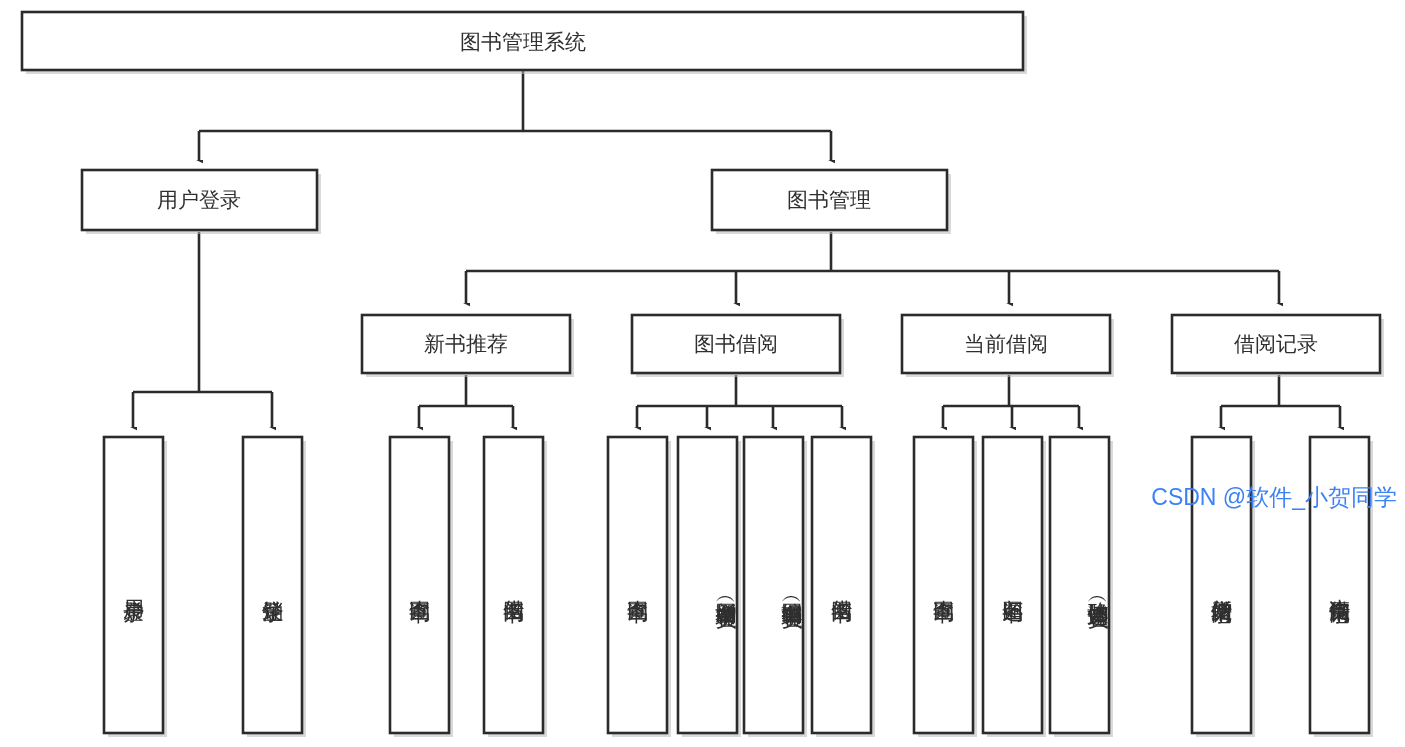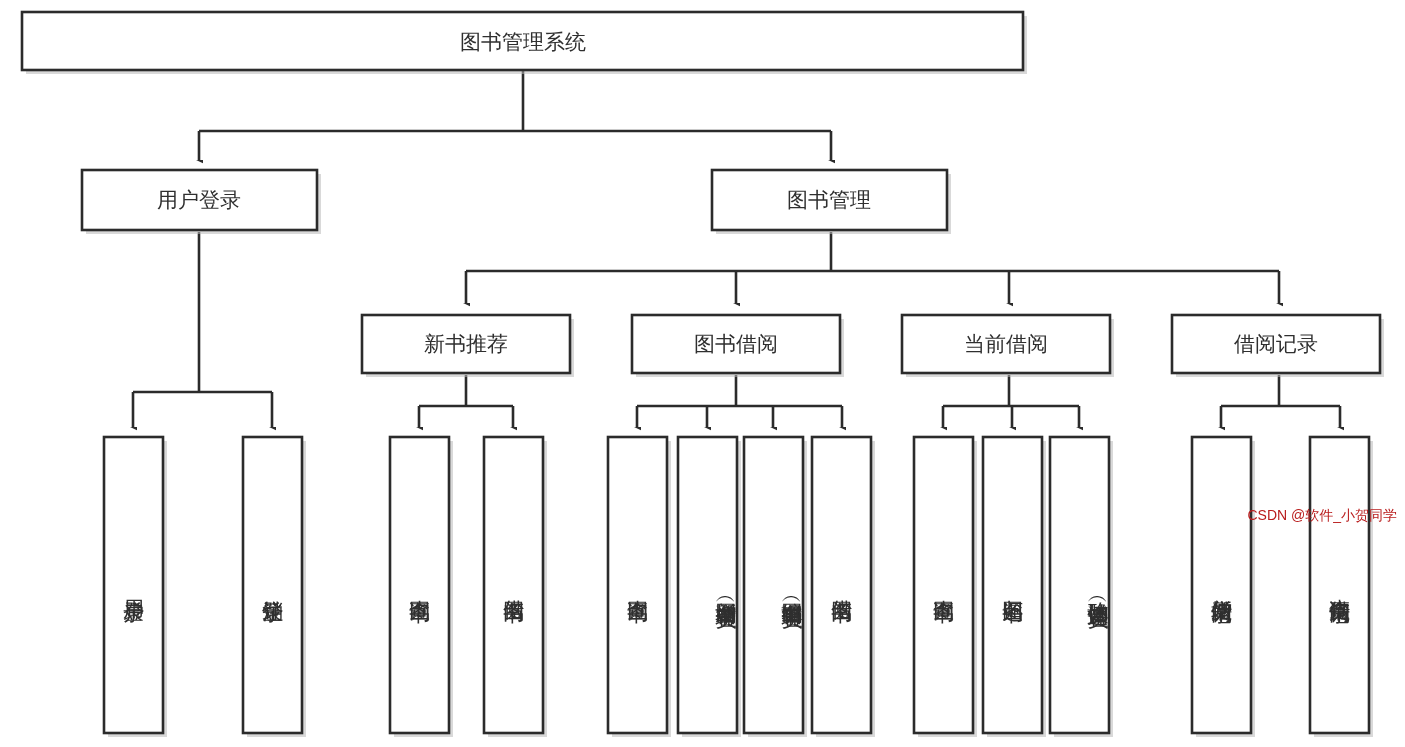--- a/index.html
+++ b/index.html
@@ -64,24 +64,24 @@
     display: flex;
     align-items: center;
     justify-content: center;
     text-align: center;
     white-space: nowrap;
     pointer-events: none;
   }
   .watermark {
     position: absolute;
     right: 8px;
-    bottom: 0;
-    font-family: "Liberation Sans", "DejaVu Sans", sans-serif;
-    font-size: 14px;
-    color: #b91c1c;
+    bottom: 12px;
+    font-family: "Liberation Sans", "DejaVu Sans", sans-serif;
+    font-size: 23px;
+    color: #3b82f6;
     white-space: nowrap;
     user-select: none;
   }
 </style>
 </head>
 <body>
 
 <div id="diagram-root">
 
   <svg id="flow" viewBox="0 0 1405 747">

